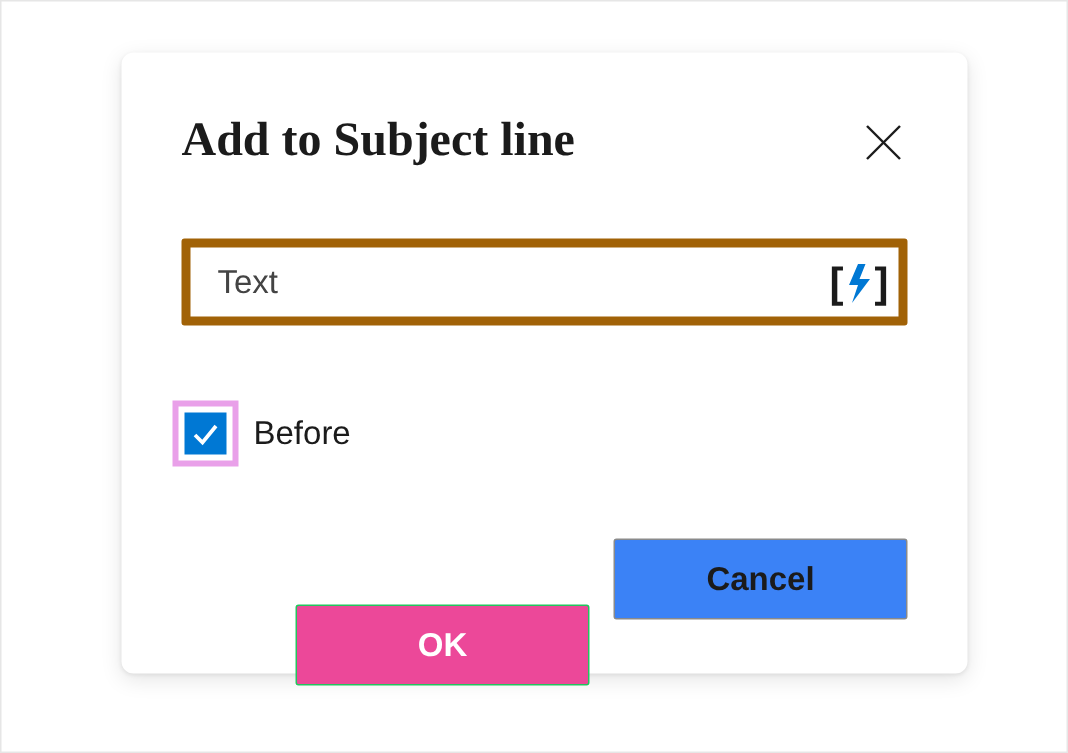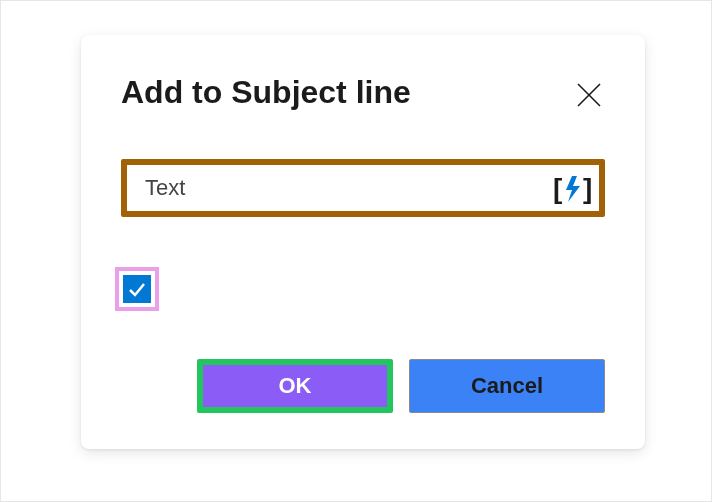--- a/index.html
+++ b/index.html
@@ -28,20 +28,21 @@
     align-items: flex-start;
     justify-content: space-between;
     margin-bottom: 48px;
   }
   .dialog-title {
     font-size: 32px;
     font-weight: 600;
     color: #1b1b1b;
     margin: 0;
     line-height: 1.2;
+    font-family: Liberation Serif, serif;
   }
   .close-btn {
     width: 32px; height: 32px;
     background: none; border: none;
     cursor: pointer;
     padding: 0;
     display: flex; align-items: center; justify-content: center;
     margin-top: 6px;
   }
   .close-btn svg { display: block; }
@@ -106,23 +107,24 @@
   }
   .btn {
     width: 196px; height: 54px;
     font-size: 22px;
     font-weight: 600;
     border-radius: 2px;
     cursor: pointer;
     display: flex; align-items: center; justify-content: center;
   }
   .btn-primary {
-    background: #8b5cf6;
+    background: #ec4899;
     color: #fff;
-    border: 6px solid #22c55e;
+    border: 1px solid #22c55e;
+    margin-top: 44px;
   }
   .btn-secondary {
     background: #3b82f6;
     color: #1b1b1b;
     border: 1px solid #8a8a8a;
   }
 </style>
 </head>
 <body>
 
@@ -151,20 +153,21 @@
     </div>
 
     <div class="checkbox-row">
       <span class="checkbox-highlight">
         <span class="checkbox" role="checkbox" aria-checked="true">
           <svg width="20" height="20" viewBox="0 0 20 20">
             <polyline points="3,11 8,16 17,5" fill="none" stroke="#fff" stroke-width="2.5"></polyline>
           </svg>
         </span>
       </span>
+      <span class="checkbox-label">Before</span>
     </div>
 
     <div class="button-row">
       <button class="btn btn-primary">OK</button>
       <button class="btn btn-secondary">Cancel</button>
     </div>
 
   </div>
 </div>
 

